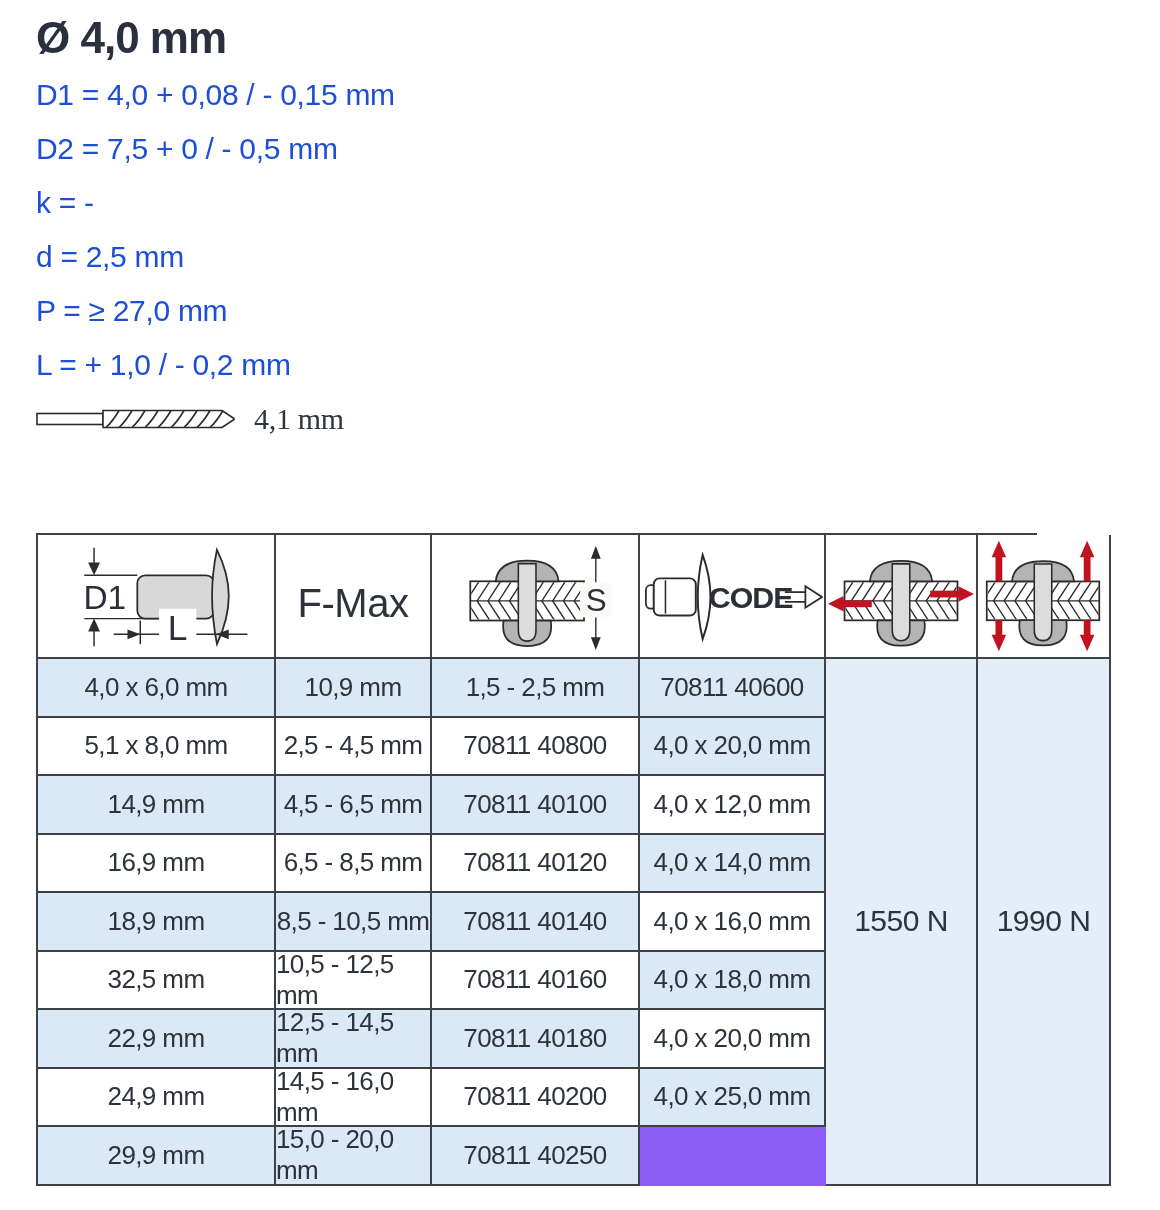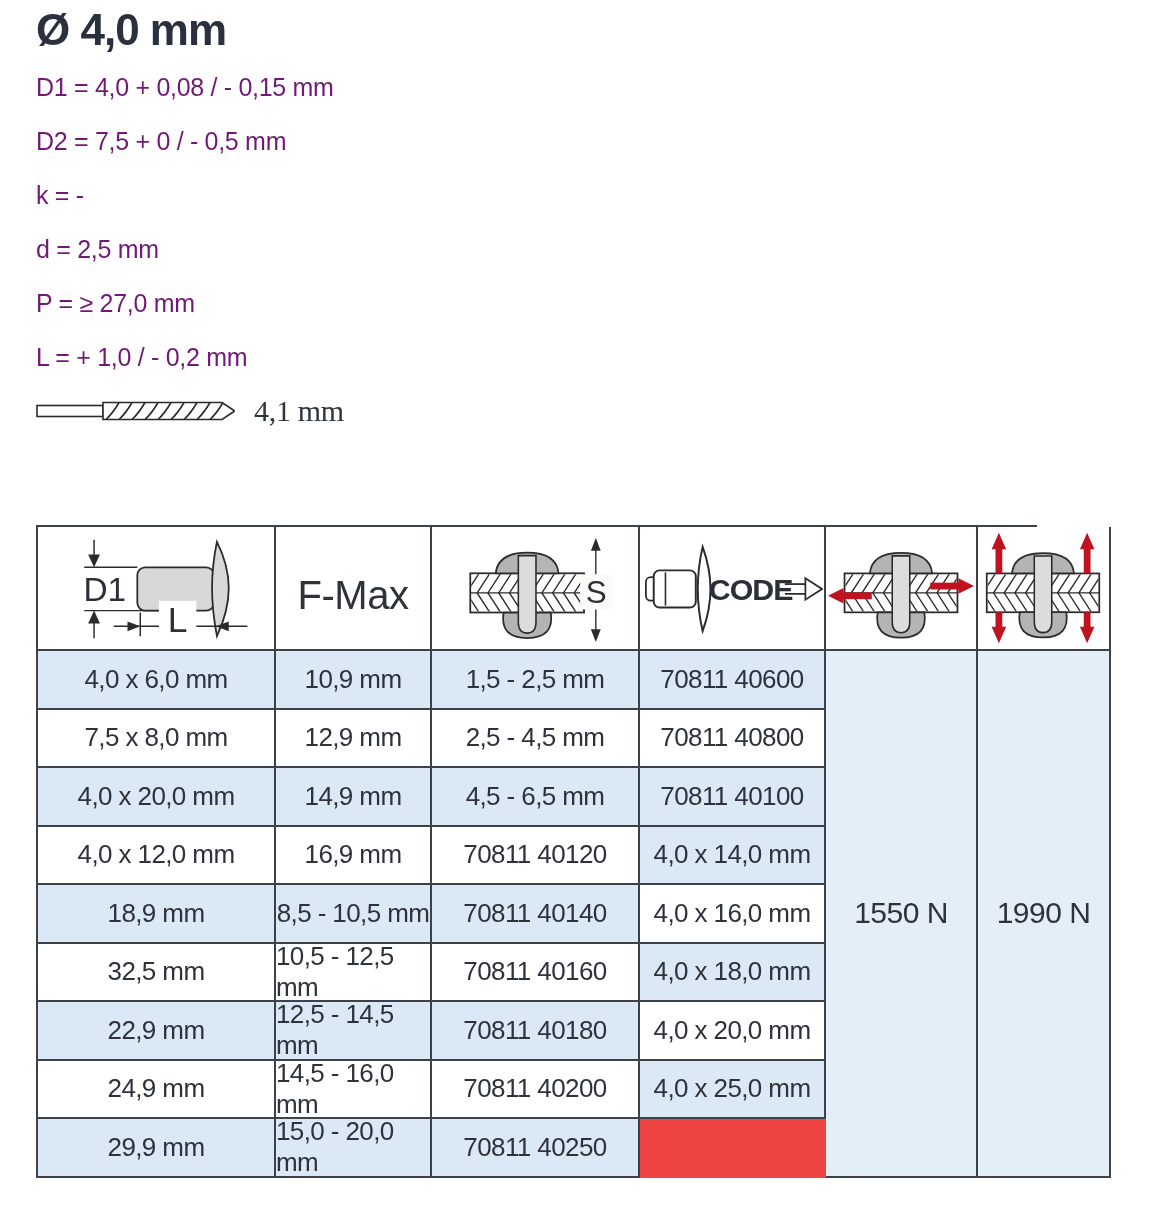--- a/index.html
+++ b/index.html
@@ -4,46 +4,46 @@
 <style>
   * { box-sizing: border-box; }
   html,body { margin:0; padding:0; }
   body {
     width:1160px; height:1210px;
     background:#ffffff;
     font-family:"Liberation Sans", sans-serif;
     color:#30343c;
     overflow:hidden;
   }
-  .page { padding:6px 0 0 36px; }
+  .page { padding:14px 0 0 36px; }
 
   .page-title {
     margin:0 0 6px 0;
     font-size:44px; line-height:48px;
     font-weight:bold; letter-spacing:-1px;
     color:#2b303e;
   }
   .spec-line {
-    font-size:25px; line-height:54px;
-    letter-spacing:-0.3px; color:#701a75;
+    font-size:30px; line-height:54px;
+    letter-spacing:-0.3px; color:#1d4ed8;
     white-space:pre;
   }
   .drill-row { display:flex; align-items:center; height:54px; }
   .drill-row svg { display:block; }
   .drill-label { font-size:30px; letter-spacing:-0.3px; margin-left:18px;font-family:Liberation Serif, serif; }
 
   .rivet-table {
     margin-top:87px;
     display:grid;
     grid-template-columns:238px 156px 208px 186px 152px 133px;
     grid-template-rows:124px repeat(9, 58.5px);
     width:1001px;
     border-top:2px solid #3d4249;
     border-left:2px solid #3d4249;
-    background:#ef4444;
+    background:#8b5cf6;
   }
   .cell {
     border-right:2px solid #3d4249;
     border-bottom:2px solid #3d4249;
     display:flex; align-items:center; justify-content:center;
     overflow:hidden;
   }
   .head-cell { background:#ffffff; }
   .fmax-head { font-size:40px; letter-spacing:-0.5px; color:#2e323a; padding-top:14px; }
   .body-cell { font-size:26px; letter-spacing:-0.6px; color:#2e323a; }
@@ -201,32 +201,32 @@
     </div>
 
     <div class="cell merged shear-col">1550 N</div>
     <div class="cell merged tensile-col">1990 N</div>
 
   <div class="cell body-cell row-blue">4,0 x 6,0 mm</div>
   <div class="cell body-cell row-blue">10,9 mm</div>
   <div class="cell body-cell row-blue">1,5 - 2,5 mm</div>
   <div class="cell body-cell row-blue">70811 40600</div>
 
-  <div class="cell body-cell row-white">7,5 x 8,0 mm</div>
-  <div class="cell body-cell row-white">12,9 mm</div>
+  <div class="cell body-cell row-white">5,1 x 8,0 mm</div>
   <div class="cell body-cell row-white">2,5 - 4,5 mm</div>
   <div class="cell body-cell row-white">70811 40800</div>
 
   <div class="cell body-cell row-blue">4,0 x 20,0 mm</div>
   <div class="cell body-cell row-blue">14,9 mm</div>
   <div class="cell body-cell row-blue">4,5 - 6,5 mm</div>
   <div class="cell body-cell row-blue">70811 40100</div>
 
   <div class="cell body-cell row-white">4,0 x 12,0 mm</div>
   <div class="cell body-cell row-white">16,9 mm</div>
+  <div class="cell body-cell row-white">6,5 - 8,5 mm</div>
   <div class="cell body-cell row-white">70811 40120</div>
 
   <div class="cell body-cell row-blue">4,0 x 14,0 mm</div>
   <div class="cell body-cell row-blue">18,9 mm</div>
   <div class="cell body-cell row-blue">8,5 - 10,5 mm</div>
   <div class="cell body-cell row-blue">70811 40140</div>
 
   <div class="cell body-cell row-white">4,0 x 16,0 mm</div>
   <div class="cell body-cell row-white">32,5 mm</div>
   <div class="cell body-cell row-white">10,5 - 12,5 mm</div>

